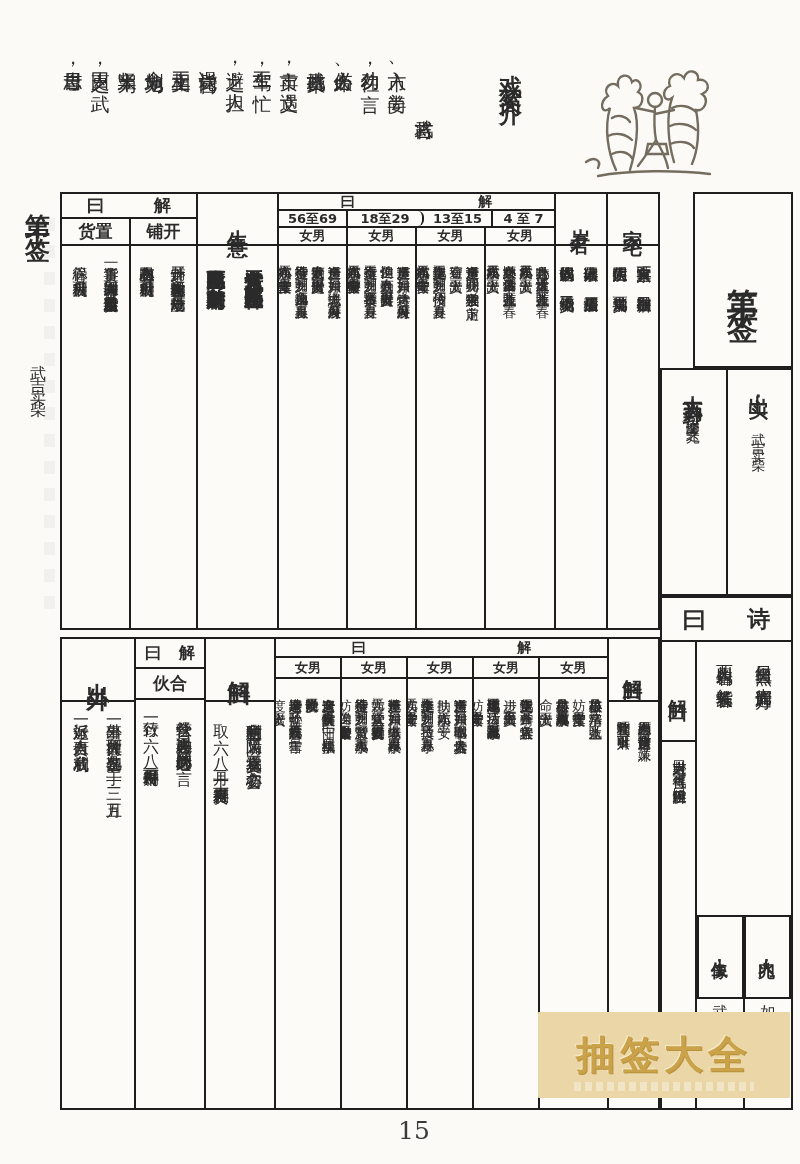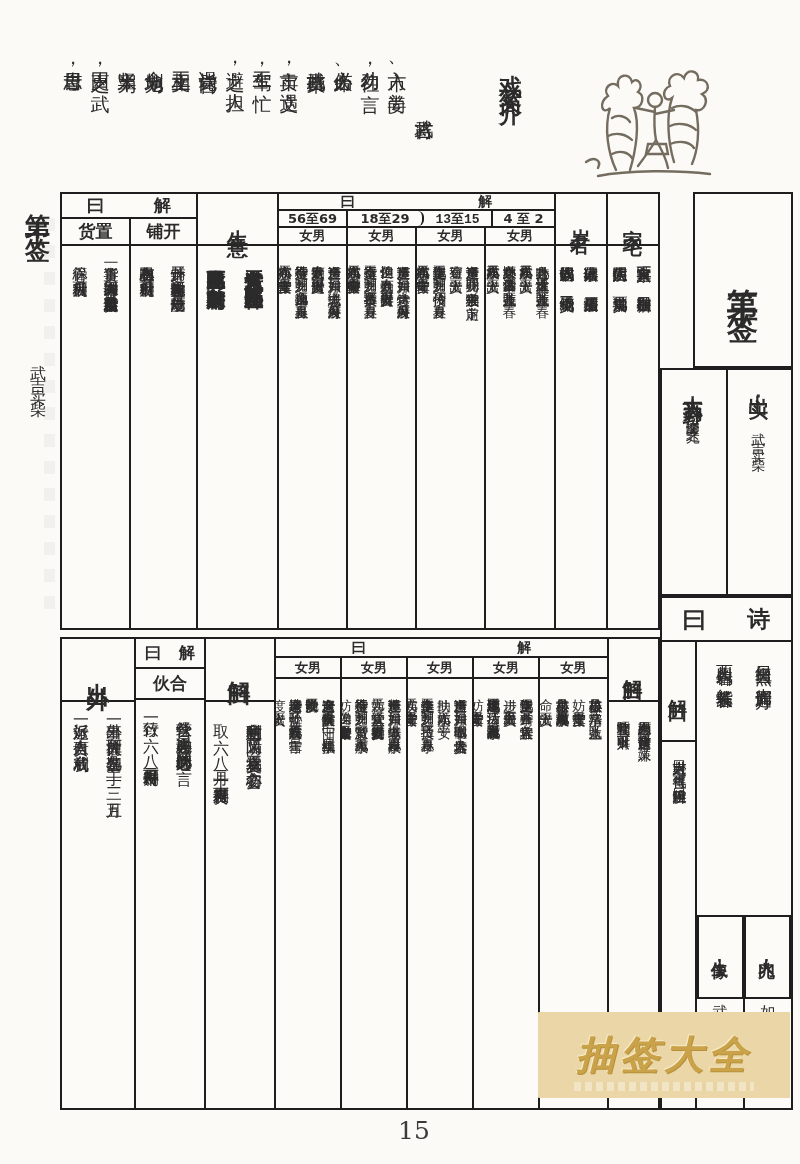--- a/index.html
+++ b/index.html
@@ -69,21 +69,21 @@
   #sb-poem .vline{line-height:39px;letter-spacing:1px;}
   .sect-row{display:flex;flex-direction:row;height:84px;}
   .sect-box{flex:1;border:2px solid #1e1e1e;box-sizing:border-box;display:flex;align-items:center;justify-content:center;font-weight:bold;}
   .sect-box .vr{font-size:17px;letter-spacing:2px;}
   .sect-content{display:flex;flex-direction:row;flex:1;}
   .sect-content > div{flex:1;box-sizing:border-box;display:flex;justify-content:center;padding-top:4px;font-size:15px;}
   .sect-content > div:first-child{border-right:2px solid #1e1e1e;}
 
   
   #watermark{left:538px;top:1012px;width:252px;height:86px;background:#ead6a6;z-index:20;
-    display:flex;align-items:center;justify-content:center;border-radius:1px;font-style:italic;}
+    display:flex;align-items:center;justify-content:center;border-radius:1px;}
   #watermark .wm-text{
     font-size:39px;font-weight:bold;letter-spacing:5px;color:#c9a24a;
     text-shadow:1px 1px 0 #b8913a,-1px -1px 1px #f8eccb;
   }
   #wm-sub{position:absolute;left:36px;right:36px;bottom:7px;height:9px;opacity:.55;
     background:repeating-linear-gradient(90deg,rgba(255,255,255,.65) 0 7px,rgba(222,198,140,.2) 7px 11px);}
 
   
   #pageno{left:398px;top:1116px;font-family:"DejaVu Serif","Liberation Serif",serif;font-size:25px;color:#3a3a3a;}
   #ghost{left:44px;top:218px;width:11px;height:400px;opacity:.5;
@@ -174,22 +174,22 @@
   </div>
 
   <div class="tcol" style="width:277px;">
     <div class="thdr spread" style="height:17px;font-size:14px;">
         <span>曰</span>
         <span>解</span>
       </div>
     <div class="trow hdr-bot" style="height:17px;">
       <div class="hcell num" style="width:69px;">56至69</div>
       <div class="hcell num" style="width:76px;border-radius:6px;">18至29</div>
-      <div class="hcell num" style="width:69px;font-family:Liberation Mono, monospace;">13至15</div>
-      <div class="hcell num" style="flex:1;">4 至 2</div>
+      <div class="hcell num" style="width:69px;">13至15</div>
+      <div class="hcell num" style="flex:1;">4 至 7</div>
     </div>
     <div class="trow hdr-bot" style="height:18px;">
       <div class="hcell spread" style="width:69px;font-size:13px;">
           <span>女</span>
           <span>男</span>
         </div>
       <div class="hcell spread" style="width:69px;font-size:13px;">
           <span>女</span>
           <span>男</span>
         </div>

